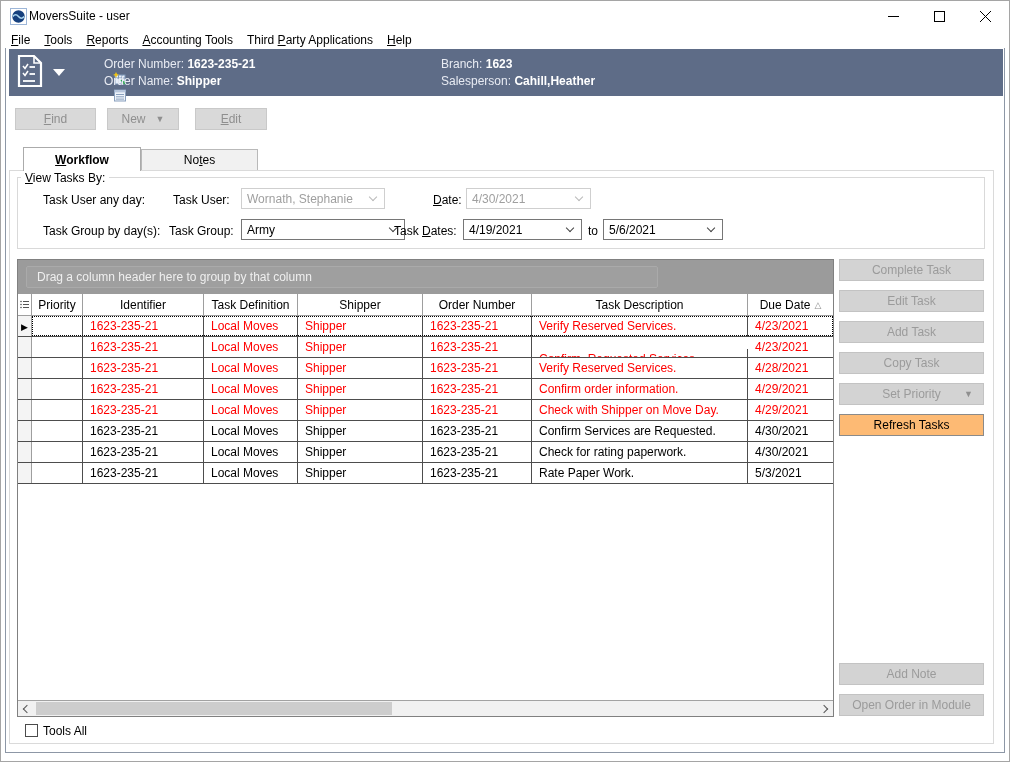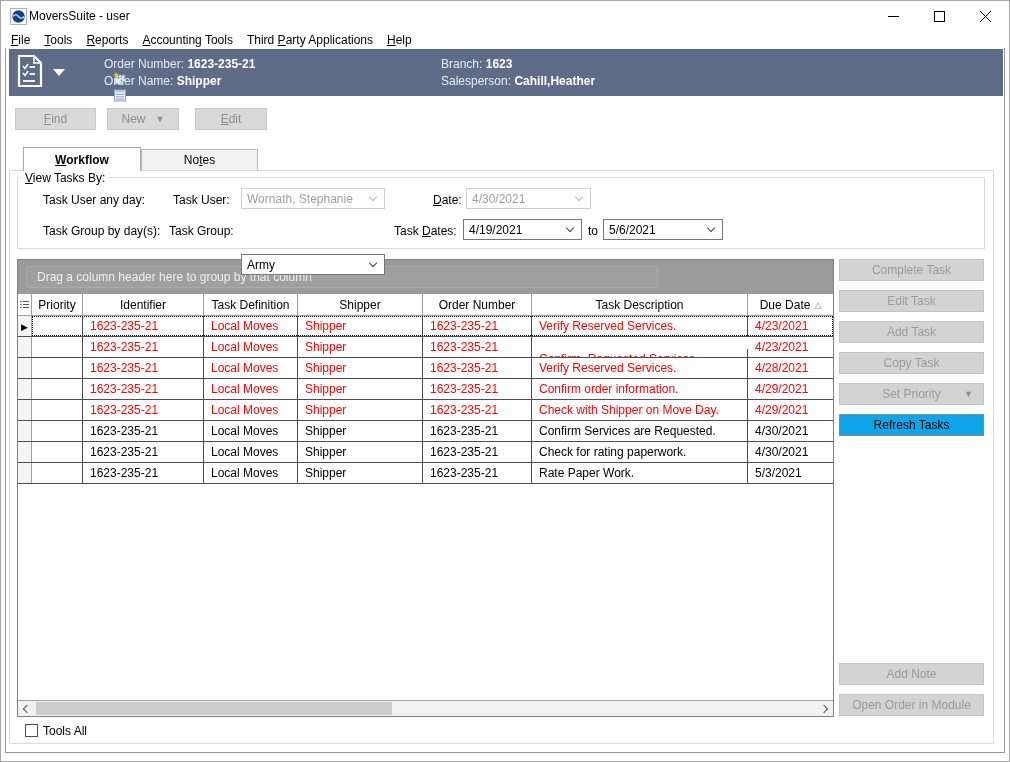--- a/index.html
+++ b/index.html
@@ -73,21 +73,21 @@
   .hscroll { height:16px; flex:none; border-top:1px solid #a2a2a2; background:#f1f1f1; position:relative; }
   .scroll-arrow { position:absolute; top:0; width:16px; height:15px; display:flex; align-items:center; justify-content:center; }
   .scroll-arrow .chev { width:6px; height:6px; border-right:1px solid #555; border-bottom:1px solid #555; display:inline-block; }
   .scroll-arrow.left { left:0; } .scroll-arrow.left .chev { transform:rotate(135deg); margin-left:2px; }
   .scroll-arrow.right { right:0; } .scroll-arrow.right .chev { transform:rotate(-45deg); margin-right:2px; }
   .scroll-thumb { position:absolute; left:18px; top:1px; width:356px; height:13px; background:#cdcdcd; }
 
   
   .actions-top { position:absolute; left:838px; top:258px; width:145px; z-index:3; }
   .abtn { width:145px; height:22px; background:#d3d3d3; border:1px solid #c3c3c3; color:#9b9b9b; display:flex; align-items:center; justify-content:center; margin-bottom:9px; position:relative; }
-  .abtn.enabled { background:#0ea5e9; border:1px solid #8a8a8a; color:#000; }
+  .abtn.enabled { background:#fdba74; border:1px solid #8a8a8a; color:#000; }
   .abtn .ddarrow { position:absolute; right:10px; font-size:9px; color:#8f8f8f; }
   .actions-bottom { position:absolute; left:838px; top:662px; width:145px; z-index:3; }
 
   
   .showall { position:absolute; left:24px; top:722px; height:15px; display:flex; align-items:center; z-index:4; }
   .checkbox { width:13px; height:13px; border:1px solid #4b4b4b; background:#fff; margin-right:5px; flex:none; }
   u { text-decoration:underline; }
 </style>
 </head>
 <body>
@@ -216,21 +216,21 @@
   </div>
   <span class="flt" style="left:432px; top:192px;"><u>D</u>ate:</span>
   <div class="combo disabled" style="left:465px; top:187px; width:125px;">
     <span class="combo-text">4/30/2021</span>
       <span class="chev"></span>
   </div>
 
   <span class="radio checked" style="left:24px; top:222px;"></span>
   <span class="flt" style="left:42px; top:223px;">Task Group by day(s):</span>
   <span class="flt" style="left:168px; top:223px;">Task Group:</span>
-  <div class="combo" style="left:240px; top:218px; width:144px;margin-top:35px;">
+  <div class="combo" style="left:240px; top:218px; width:164px;">
     <span class="combo-text">Army</span>
       <span class="chev"></span>
   </div>
   <span class="flt" style="left:393px; top:223px;">Task <u>D</u>ates:</span>
   <div class="combo" style="left:462px; top:218px; width:119px;">
     <span class="combo-text">4/19/2021</span>
       <span class="chev"></span>
   </div>
   <span class="flt" style="left:587px; top:223px;">to</span>
   <div class="combo" style="left:602px; top:218px; width:120px;">

